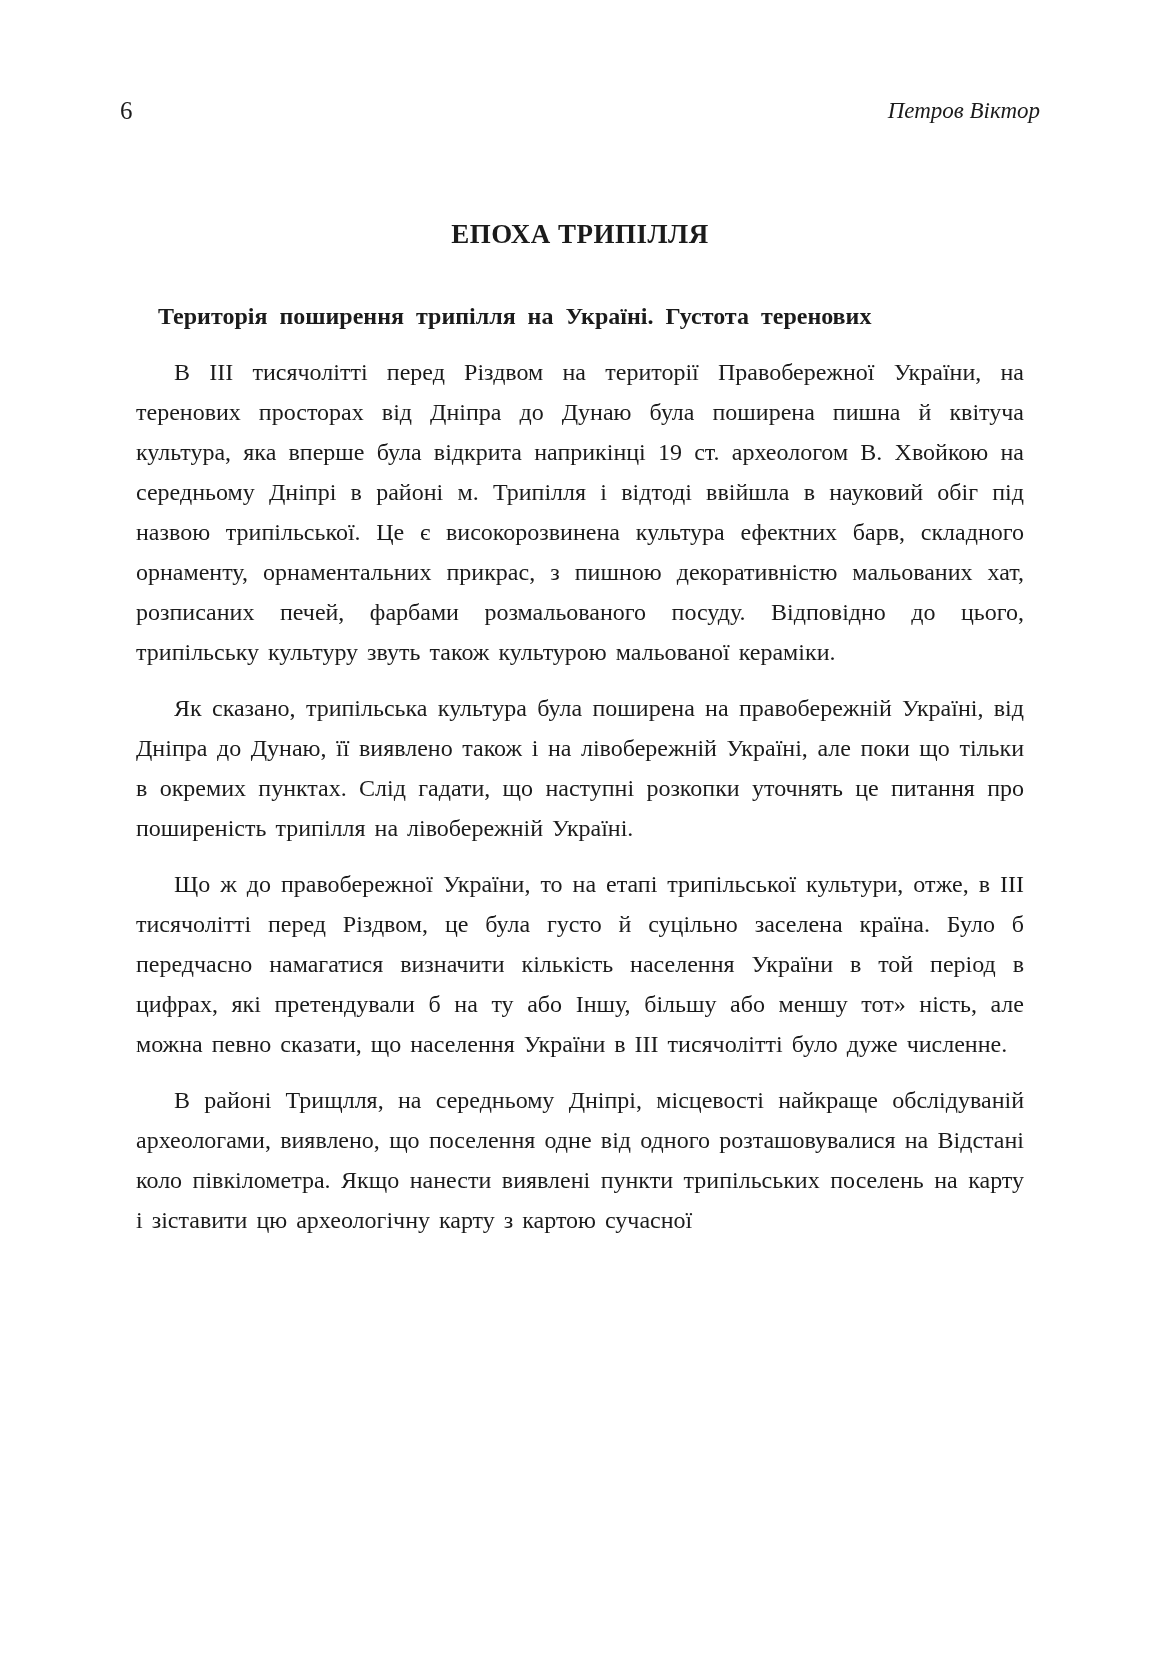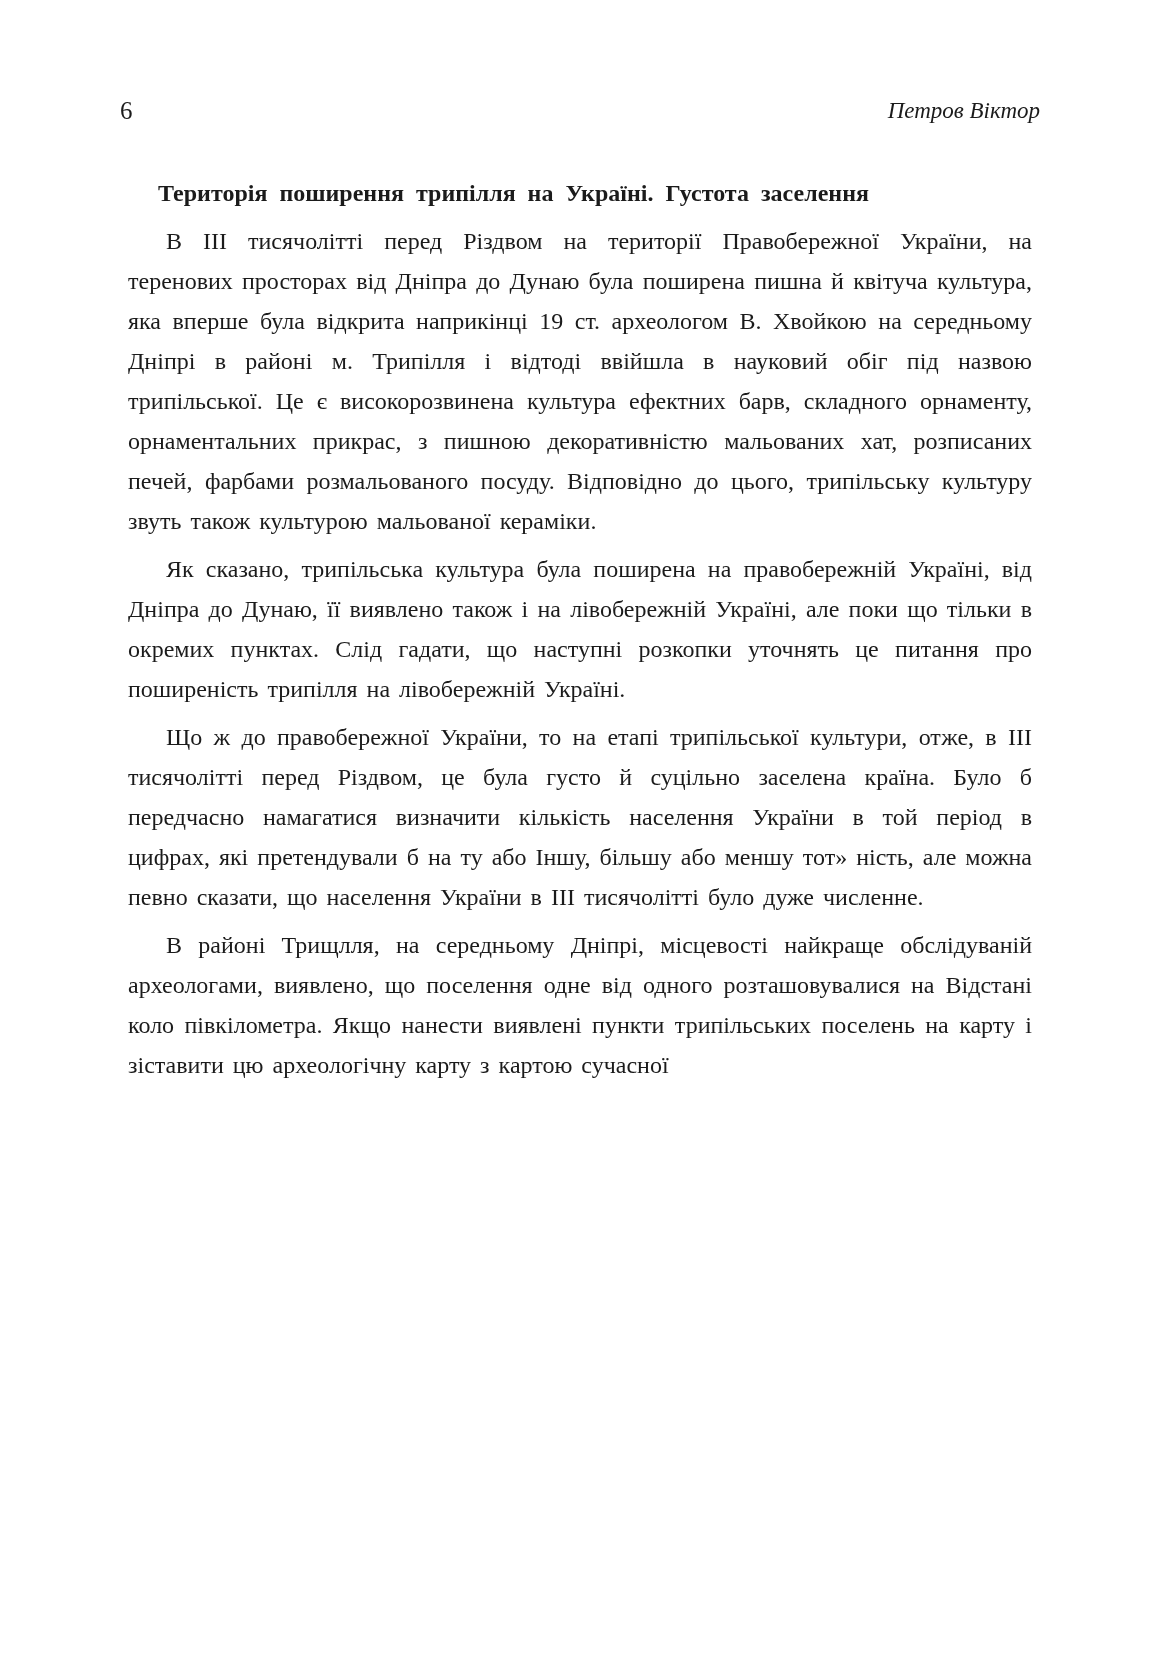--- a/index.html
+++ b/index.html
@@ -48,40 +48,41 @@
   .section-heading {
     margin: 46px 0 0 0;
     font-size: 24px;
     font-weight: bold;
     line-height: 40px;
     text-align: justify;
     text-indent: 38px;
     word-spacing: 6px;
   }
   .body-para {
-    margin: 8px;
+    margin: 16px;
     font-size: 24px;
     line-height: 40px;
     text-align: justify;
     text-indent: 38px;
     word-spacing: 3px;
   }
 </style>
 </head>
 <body>
 
 <div class="page">
 
   <div class="running-header">
     <span class="page-number">6</span>
     <span class="author">Петров Віктор</span>
   </div>
 
+  <h1 class="chapter-title">ЕПОХА ТРИПІЛЛЯ</h1>
 
-  <h2 class="section-heading">Територія поширення трипілля на Україні. Густота заселення</h2>
+  <h2 class="section-heading">Територія поширення трипілля на Україні. Густота теренових</h2>
 
   <p class="body-para">В III тисячолітті перед Різдвом на території Правобережної України, на теренових просторах від Дніпра до Дунаю була поширена пишна й квітуча культура, яка вперше була відкрита наприкінці 19 ст. археологом В. Хвойкою на середньому Дніпрі в районі м. Трипілля і відтоді ввійшла в науковий обіг під назвою трипільської. Це є високорозвинена культура ефектних барв, складного орнаменту, орнаментальних прикрас, з пишною декоративністю мальованих хат, розписаних печей, фарбами розмальованого посуду. Відповідно до цього, трипільську культуру звуть також культурою мальованої кераміки.</p>
 
   <p class="body-para">Як сказано, трипільська культура була поширена на правобережній Україні, від Дніпра до Дунаю, її виявлено також і на лівобережній Україні, але поки що тільки в окремих пунктах. Слід гадати, що наступні розкопки уточнять це питання про поширеність трипілля на лівобережній Україні.</p>
 
   <p class="body-para">Що ж до правобережної України, то на етапі трипільської культури, отже, в III тисячолітті перед Різдвом, це була густо й суцільно заселена країна. Було б передчасно намагатися визначити кількість населення України в той період в цифрах, які претендували б на ту або Іншу, більшу або меншу тот» ність, але можна певно сказати, що населення України в III тисячолітті було дуже численне.</p>
 
   <p class="body-para">В районі Трищлля, на середньому Дніпрі, місцевості найкраще обслідуваній археологами, виявлено, що поселення одне від одного розташовувалися на Відстані коло півкілометра. Якщо нанести виявлені пункти трипільських поселень на карту і зіставити цю археологічну карту з картою сучасної</p>
 
 </div>

